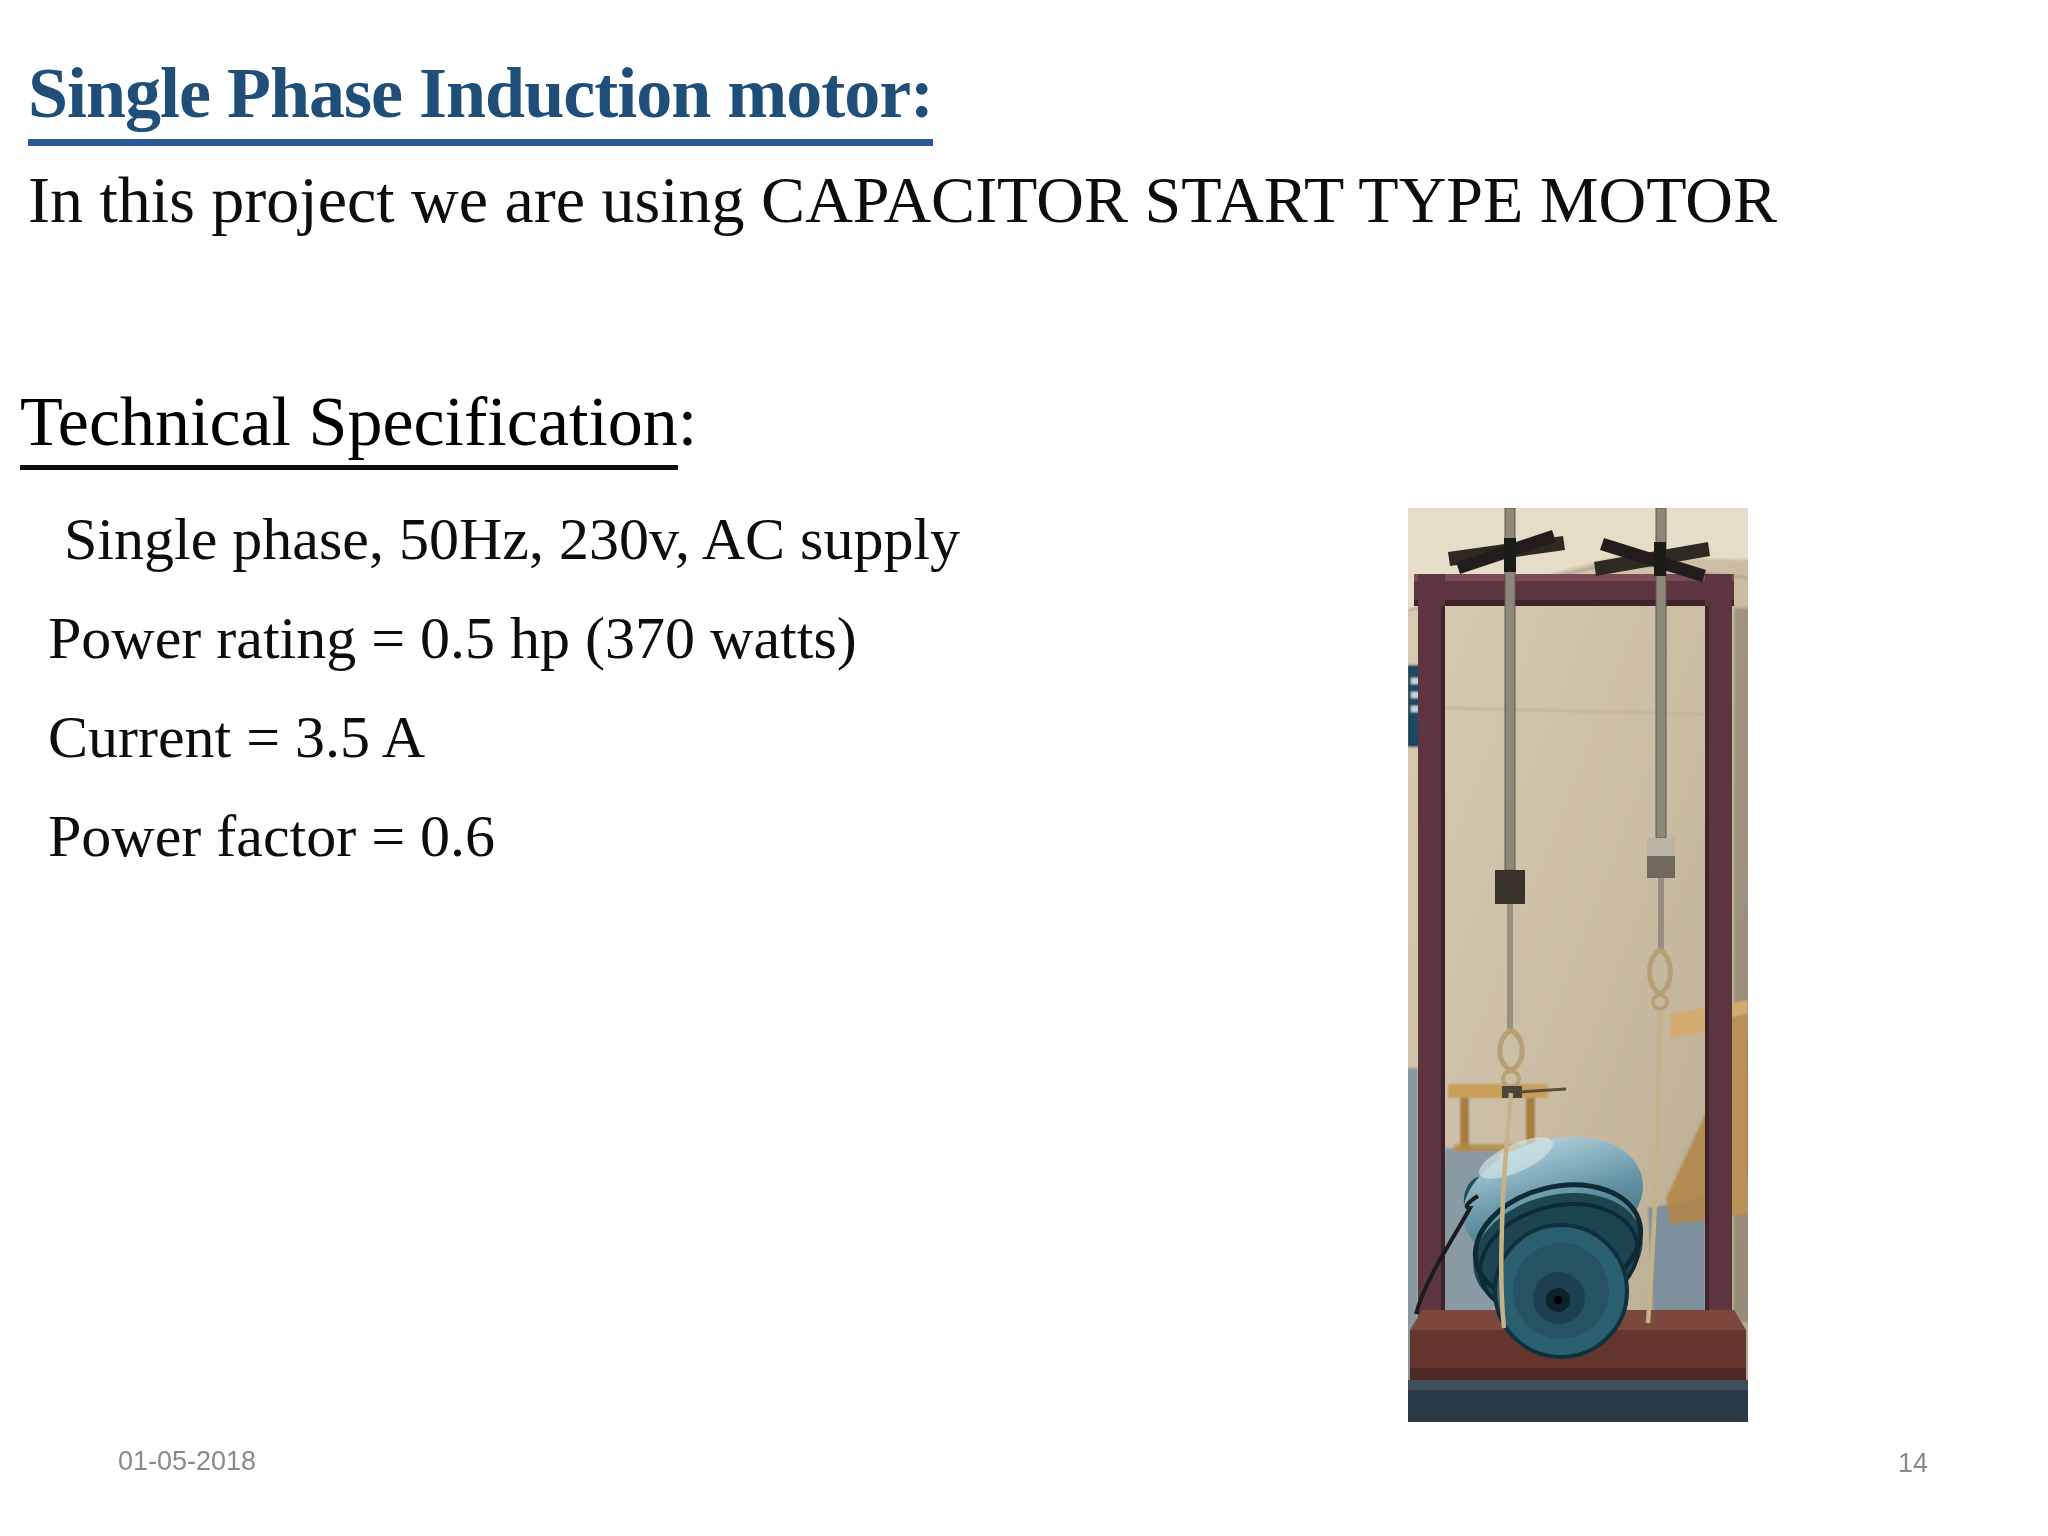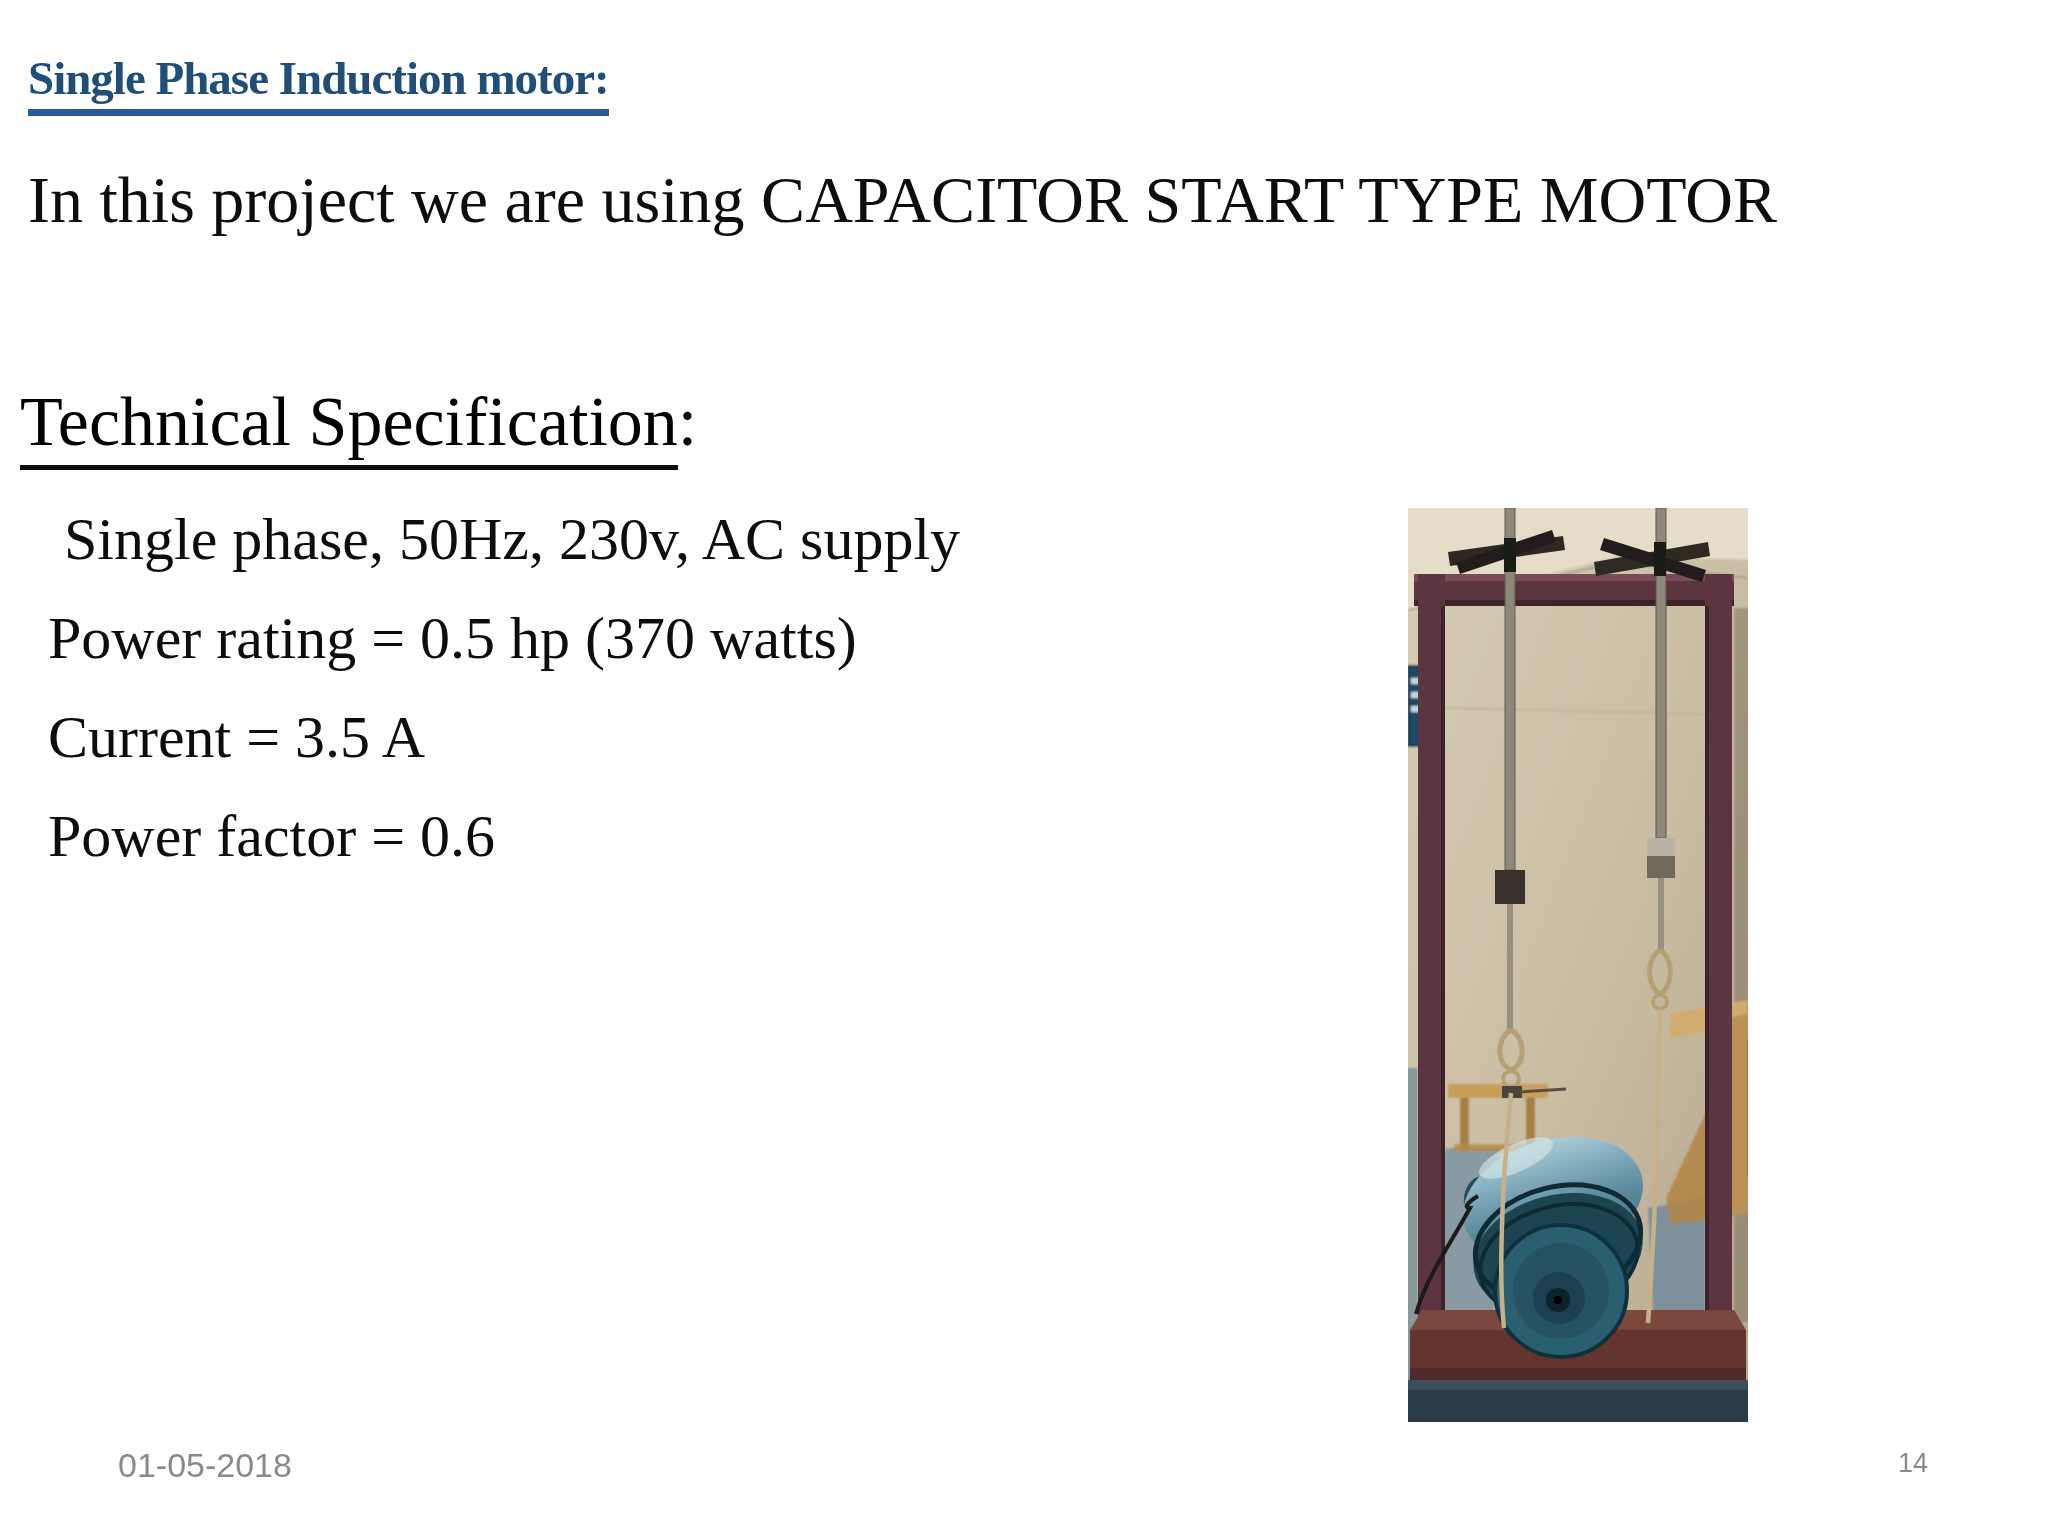--- a/index.html
+++ b/index.html
@@ -2,35 +2,35 @@
 <html><head>
 <meta charset="utf-8">
 <style>
   html,body{margin:0;padding:0;background:#ffffff;}
   .slide{
     position:relative;width:2048px;height:1536px;background:#ffffff;overflow:hidden;
     font-family:"Liberation Serif", serif;color:#0d0d0d;
   }
   .title{
     position:absolute;left:28px;top:50px;
-    font-size:47px;font-weight:bold;color:#1F4E79;letter-spacing:-1px;line-height:1.2;
+    font-size:72px;font-weight:bold;color:#1F4E79;letter-spacing:-1px;line-height:1.2;
   }
   .title .u{border-bottom:7px solid #2B5A97;padding-bottom:3px;display:inline-block;}
   .intro{
     position:absolute;left:28px;top:156px;font-size:66px;line-height:88px;color:#0d0d0d;white-space:nowrap;
   }
   .colhead{position:absolute;top:380px;font-size:70px;line-height:1.2;color:#000;white-space:nowrap;}
   .colhead.left{left:20px;text-align:right;}
   .colhead.right{left:1205px;}
   .colhead .u{border-bottom:5px solid #0d0d0d;padding-bottom:1px;display:inline-block;}
   .speclist{position:absolute;left:48px;top:490px;font-size:60px;line-height:99px;white-space:nowrap;}
   .speclist .spec-item:first-child{margin-left:16px;}
   .note{position:absolute;left:48px;top:1175px;font-size:62px;line-height:80px;white-space:nowrap;}
   .photo{position:absolute;left:1408px;top:508px;width:340px;height:914px;}
-  .footer-date{position:absolute;left:118px;top:1446px;font-family:"Liberation Sans",sans-serif;font-size:34px;color:#8a8a8a;}
+  .footer-date{position:absolute;left:118px;top:1446px;font-family:"Liberation Sans",sans-serif;font-size:27px;color:#8a8a8a;}
   .footer-page{position:absolute;right:120px;top:1448px;font-family:"Liberation Sans",sans-serif;font-size:27px;color:#8a8a8a;}
 </style>
 </head>
 <body>
 
 <div class="slide">
 
   <div class="title"><span class="u">Single Phase Induction motor:</span></div>
 
   <div class="intro">

